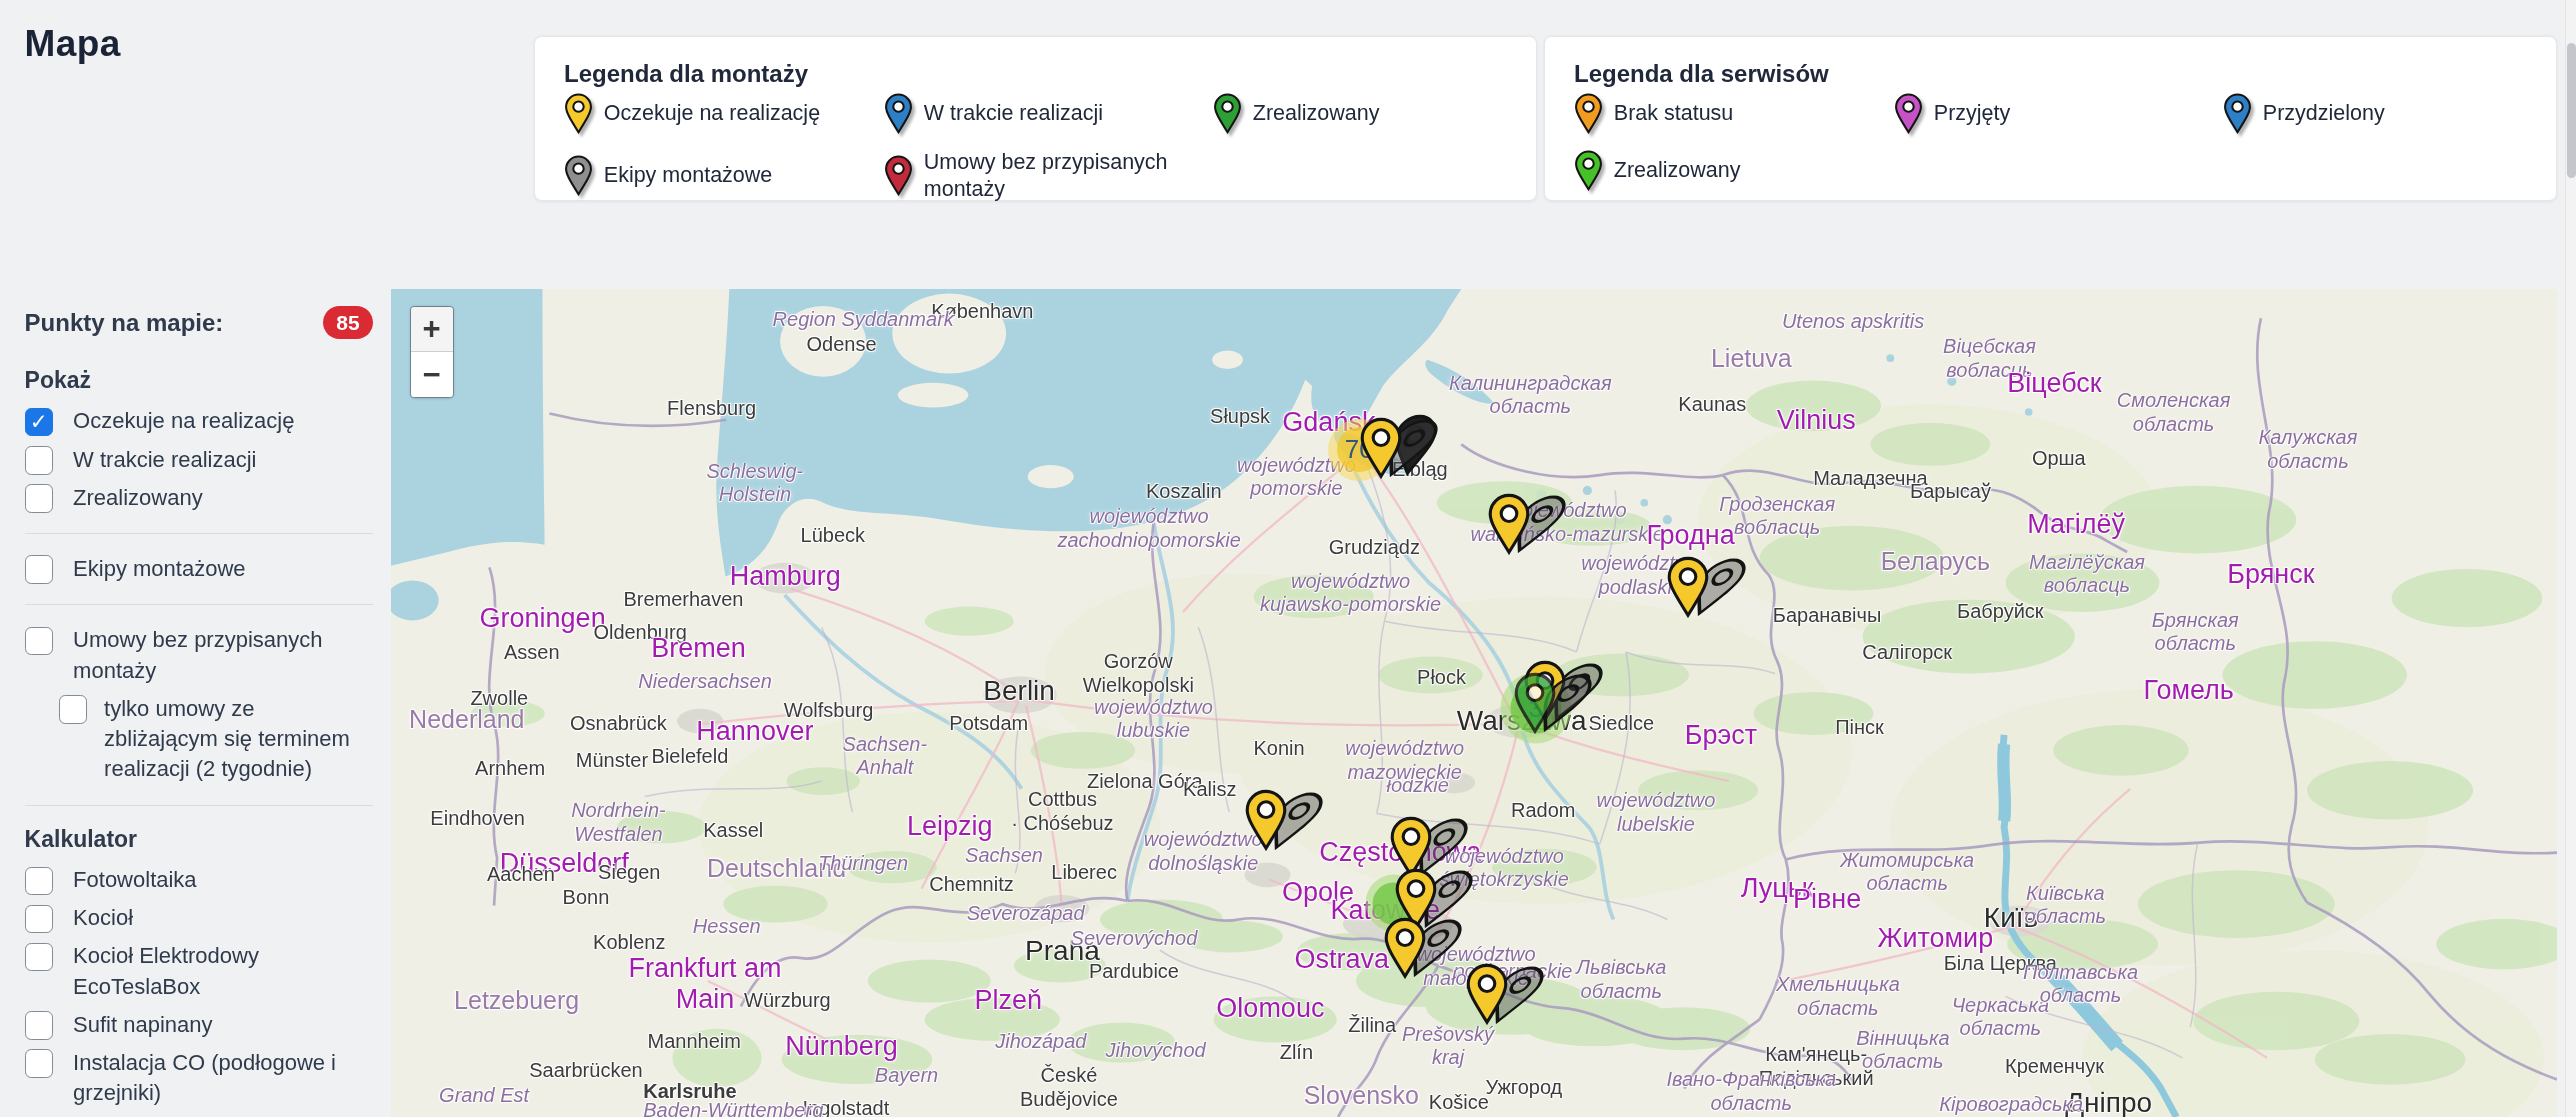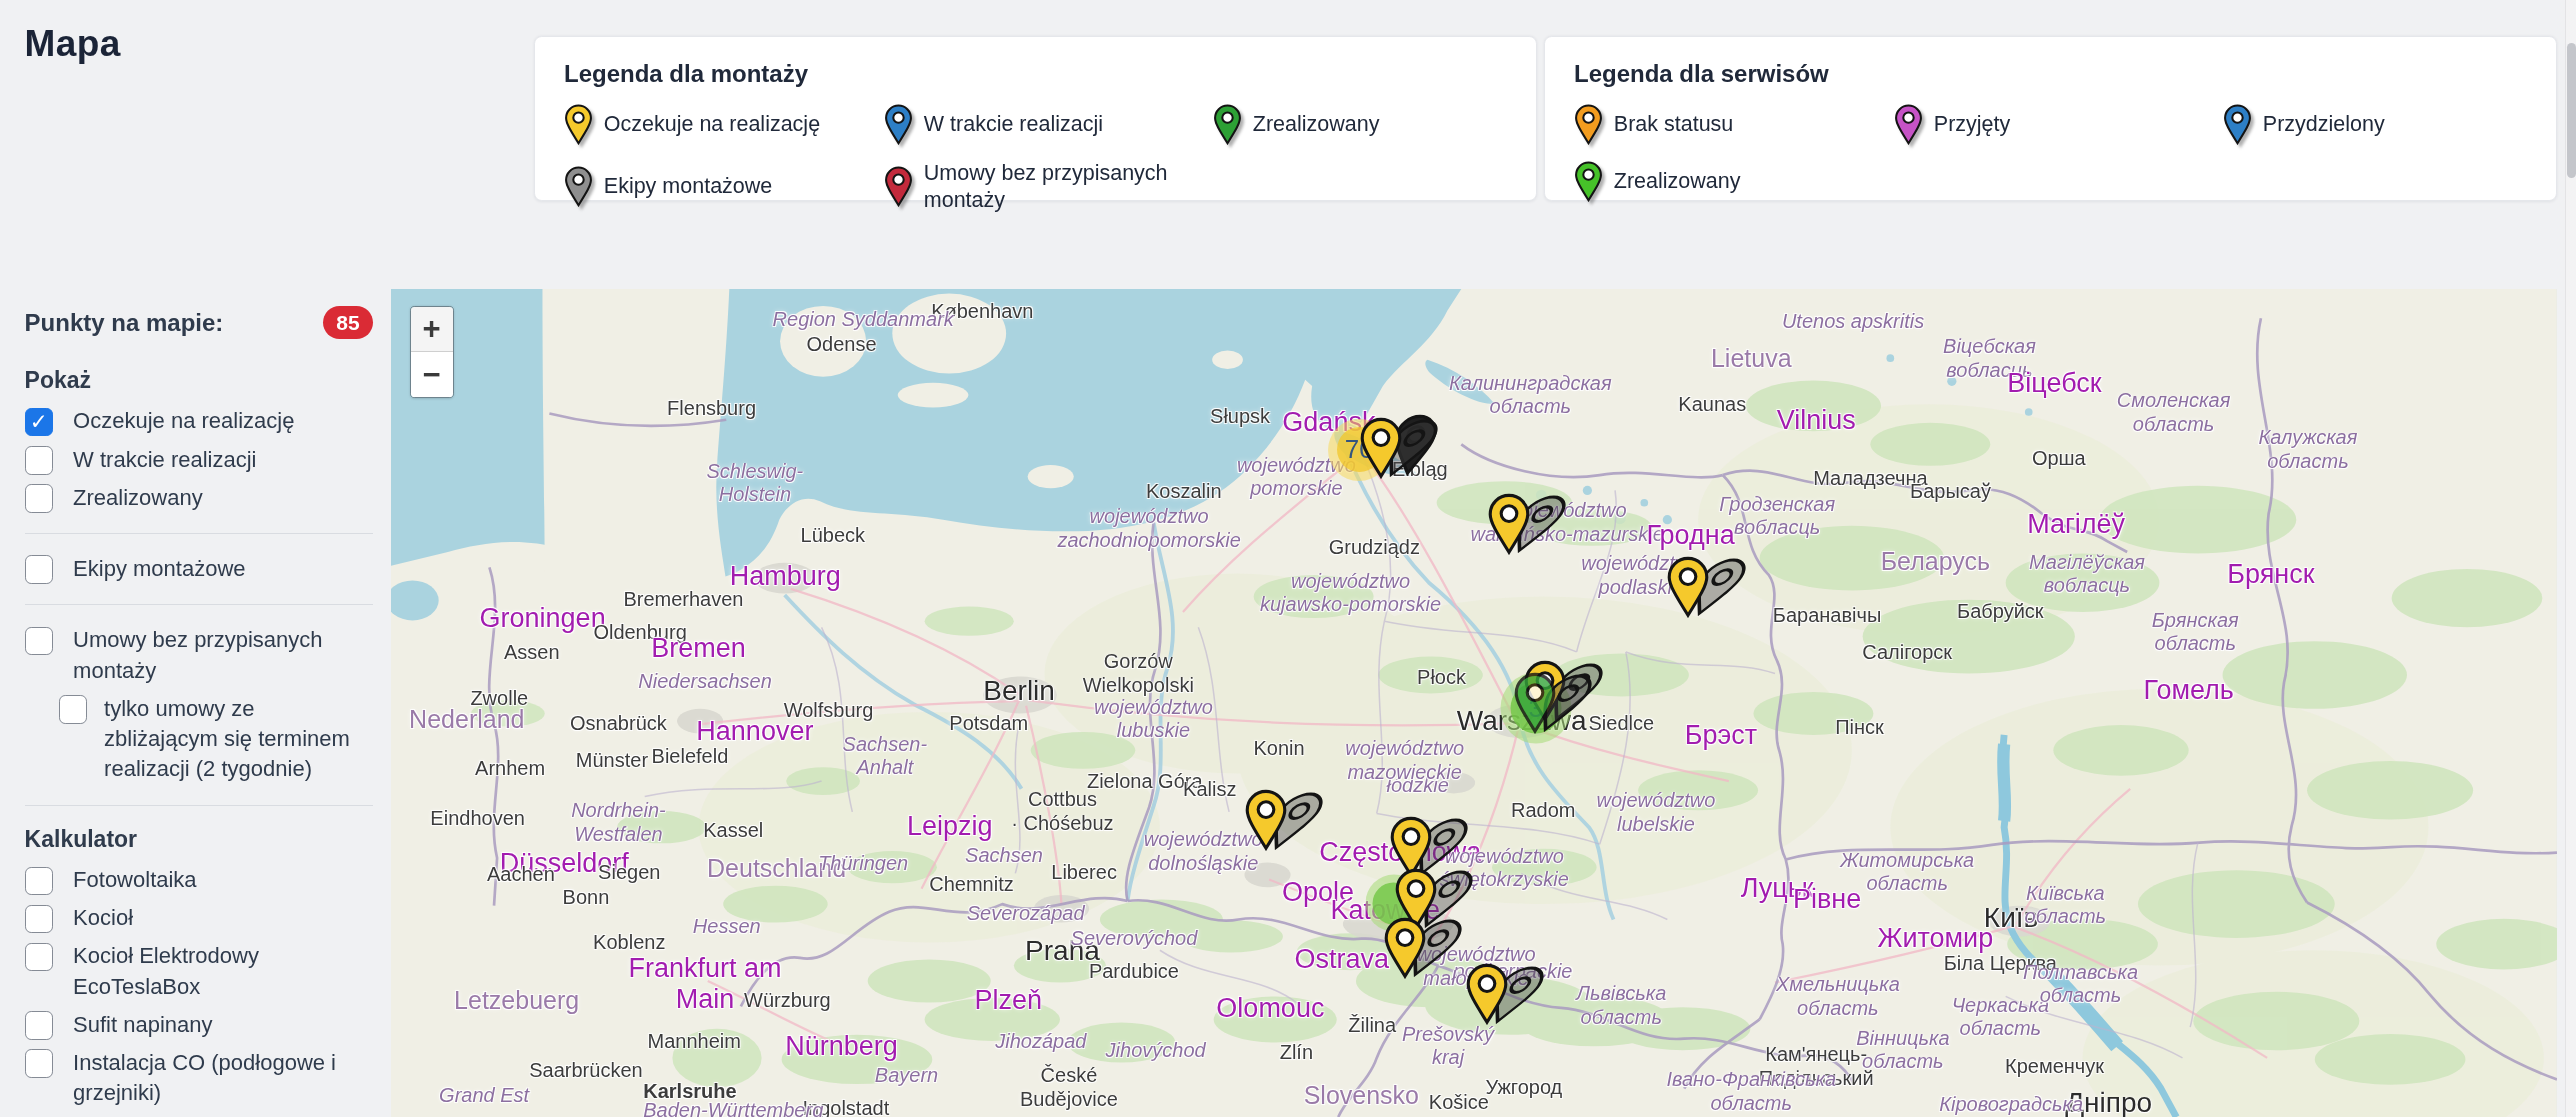--- a/index.html
+++ b/index.html
@@ -9,21 +9,21 @@
   .page { position:relative; width:2576px; height:1117px; }
 
   .page-title { position:absolute; left:24.6px; top:23px; font-size:37px; font-weight:600;
     color:#1b2437; letter-spacing:0.4px; }
 
   
   .card { position:absolute; top:36px; background:#fff; border:0.8px solid #e5e7eb;
     border-radius:7.7px; box-shadow:0 0.8px 3.1px rgba(20,30,50,.07); padding:23px 29px; }
   .card-montaz { left:534px;  width:1003px; height:165px; }
   .card-serwis { left:1544px; width:1013px; height:165px; }
-  .card h2 { font-size:24px; font-weight:700; color:#20293a; margin-bottom:15px; }
+  .card h2 { font-size:24px; font-weight:700; color:#20293a; margin-bottom:4px; }
   .legend-grid { display:grid; grid-template-columns:320px 329px auto; row-gap:14px; }
   .legend-item { display:flex; align-items:center; gap:10.8px; min-height:43px; }
   .legend-item .pin { filter:drop-shadow(3.8px 3.1px 1.5px rgba(80,80,80,.45)); flex:0 0 auto; }
   .legend-label { font-size:21.5px; color:#20293a; line-height:1.25; max-width:254px; }
 
   
   .sidebar { position:absolute; left:24.6px; top:306px; width:348px; color:#2f3b4c; }
   .points-row { display:flex; align-items:center; justify-content:space-between; margin-bottom:28px; }
   .points-label { font-size:24px; font-weight:700; }
   .badge { background:#da2b35; color:#fff; font-size:21px; font-weight:700;
@@ -471,21 +471,21 @@
         <span class="mlabel capital" style="left: 40.6%; top: 87%;">Olomouc</span>
         <span class="mlabel city" style="left: 41.8%; top: 92.3%;">Zlín</span>
         <span class="mlabel city" style="left: 45.3%; top: 89%;">Žilina</span>
         <span class="mlabel capital" style="left: 43.9%; top: 81%;">Ostrava</span>
         <span class="mlabel country" style="left: 44.8%; top: 97.5%;">Slovensko</span>
         <span class="mlabel city" style="left: 49.3%; top: 98.3%;">Košice</span>
         <span class="mlabel city" style="left: 52.3%; top: 96.5%;">Ужгород</span>
         <span class="mlabel region" style="left: 48.8%; top: 91.5%;">Prešovský
 kraj</span>
         <span class="mlabel region" style="left: 51.8%; top: 82.5%;">podkarpackie</span>
-        <span class="mlabel region" style="left: 56.8%; top: 83.5%; margin-top: 26px;">Львівська
+        <span class="mlabel region" style="left: 56.8%; top: 83.5%;">Львівська
 область</span>
         <span class="mlabel region" style="left: 37.5%; top: 68%;">województwo
 dolnośląskie</span>
         <span class="mlabel capital" style="left: 42.8%; top: 73%;">Opole</span>
         <span class="mlabel capital" style="left: 46.6%; top: 68.1%;">Częstochowa</span>
         <span class="mlabel capital" style="left: 45.9%; top: 75.1%;">Katowice</span>
         <span class="mlabel region" style="left: 47.4%; top: 60%;">łódzkie</span>
         <span class="mlabel region" style="left: 51.4%; top: 70%;">województwo
 świętokrzyskie</span>
         <span class="mlabel region" style="left: 50.1%; top: 81.9%;">województwo

